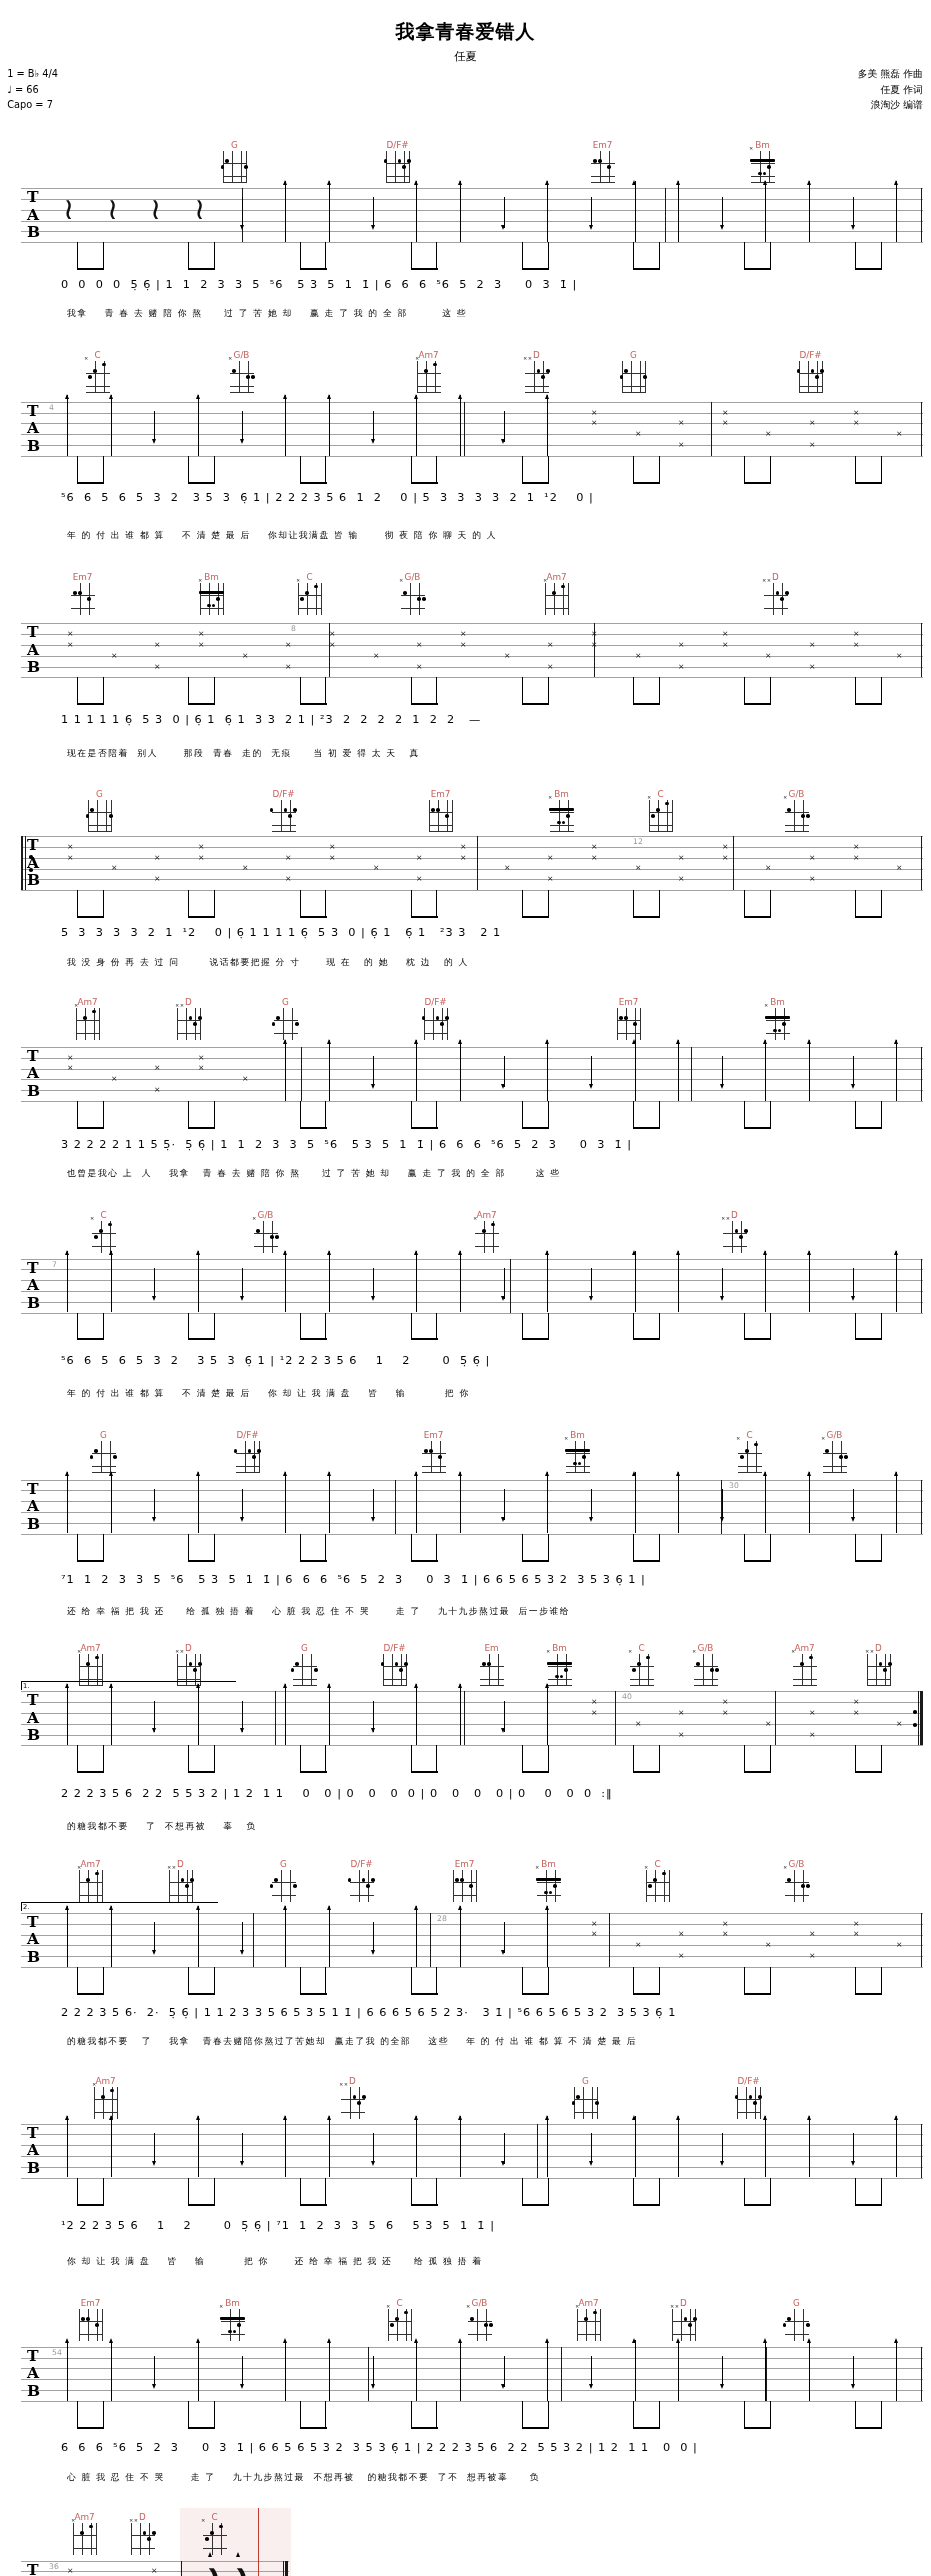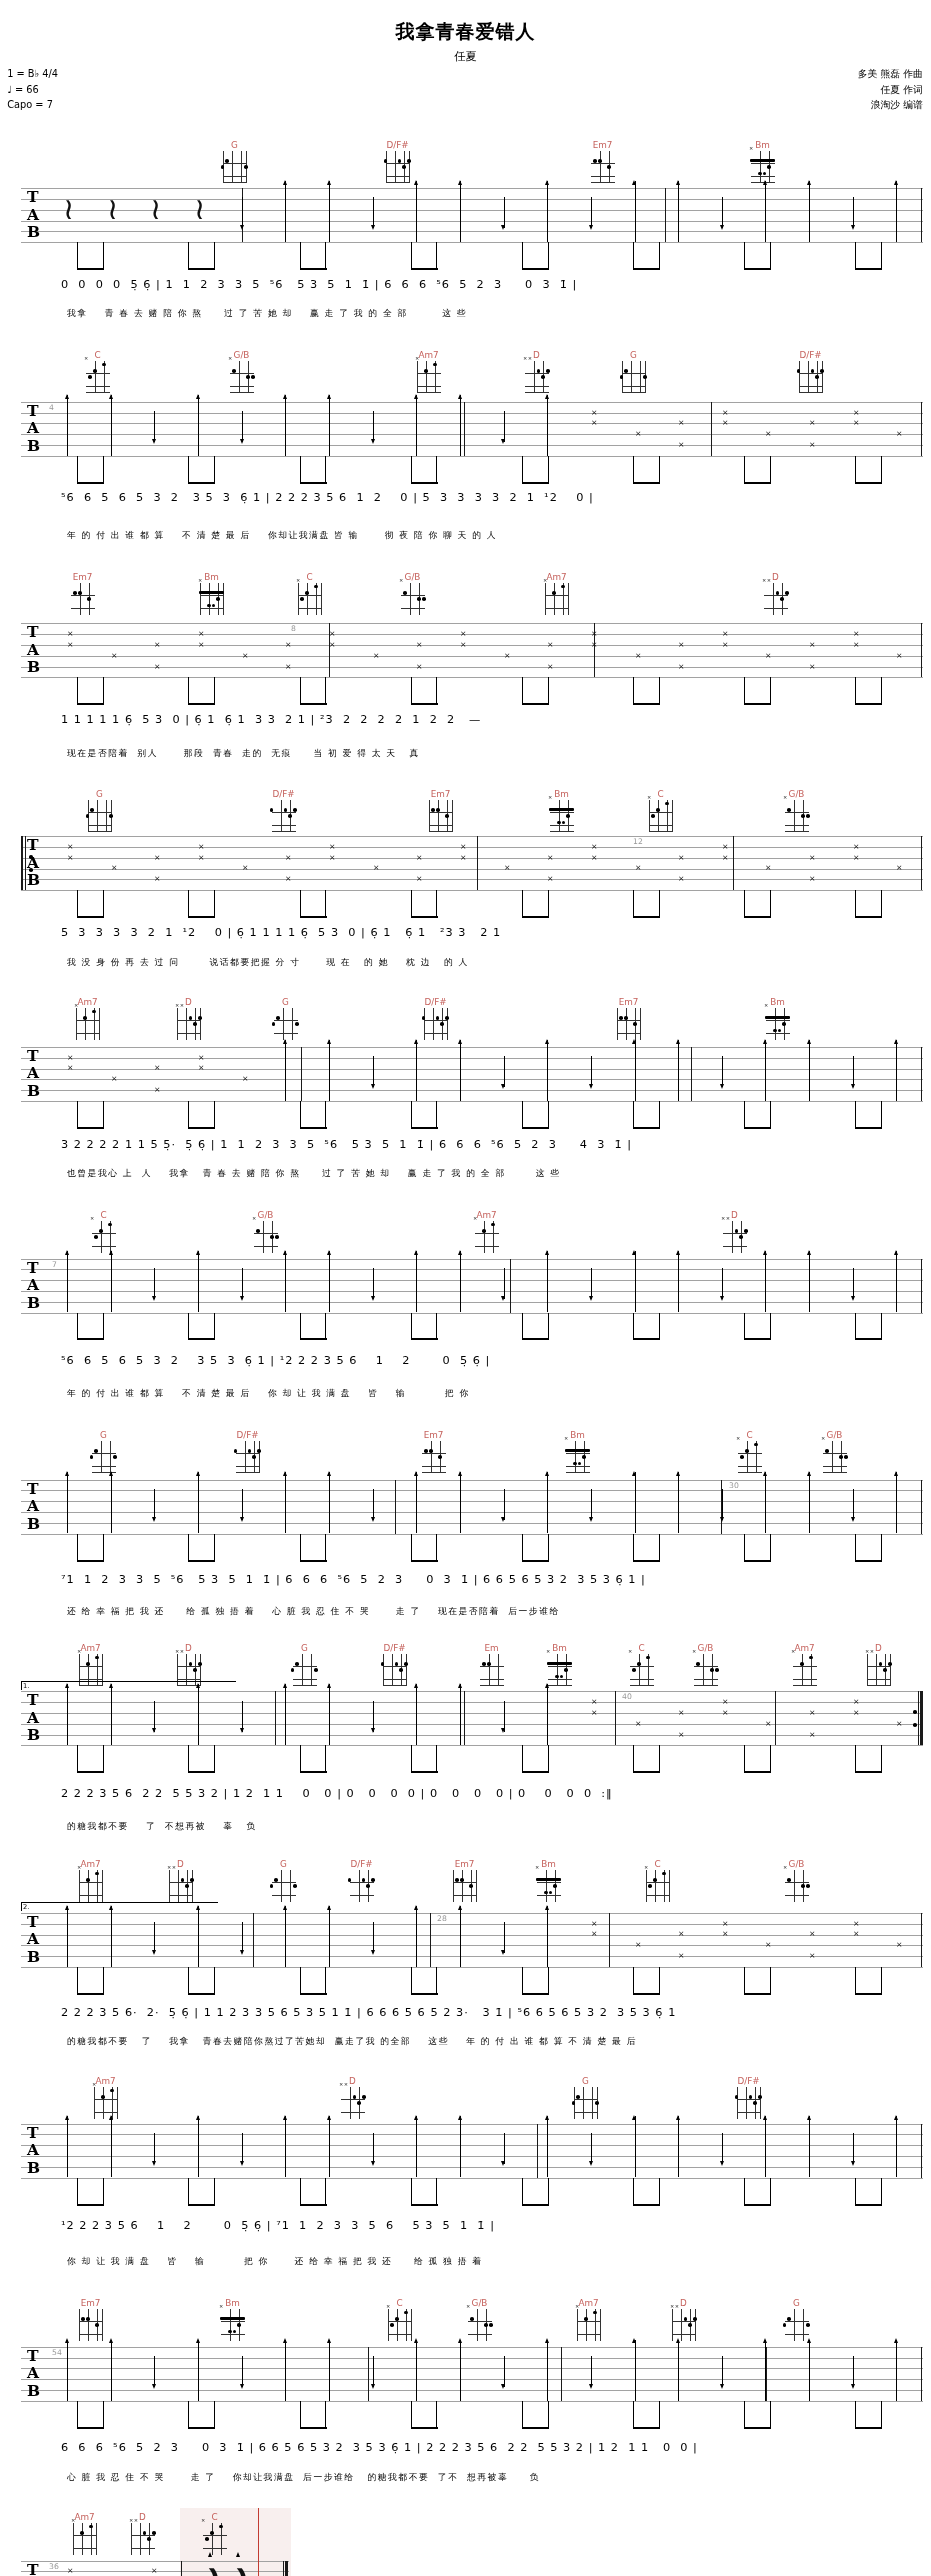--- a/index.html
+++ b/index.html
@@ -684,21 +684,21 @@
           <div class="stem abs" style="left: 633px; top: 1101px; height: 27px;"></div>
           <div class="stem abs" style="left: 659px; top: 1101px; height: 27px;"></div>
           <div class="beam abs" style="left: 633px; top: 1127px; width: 27px;"></div>
           <div class="stem abs" style="left: 744px; top: 1101px; height: 27px;"></div>
           <div class="stem abs" style="left: 770px; top: 1101px; height: 27px;"></div>
           <div class="beam abs" style="left: 744px; top: 1127px; width: 27px;"></div>
           <div class="stem abs" style="left: 855px; top: 1101px; height: 27px;"></div>
           <div class="stem abs" style="left: 881px; top: 1101px; height: 27px;"></div>
           <div class="beam abs" style="left: 855px; top: 1127px; width: 27px;"></div>
         </div>
-        <div class="jianpu abs" style="left: 61px; top: 1138px;">3 2 2 2 2 1 1 5 5̣·  5̣ 6̣ | 1  1  2  3  3  5  ⁵6   5 3  5  1  1̇ | 6  6  6  ⁵6  5  2  3     4  3  1̇ |</div>
+        <div class="jianpu abs" style="left: 61px; top: 1138px;">3 2 2 2 2 1 1 5 5̣·  5̣ 6̣ | 1  1  2  3  3  5  ⁵6   5 3  5  1  1̇ | 6  6  6  ⁵6  5  2  3     0  3  1̇ |</div>
         <div class="lyrics abs" style="left: 67px; top: 1168px;">也曾是我心 上  人    我拿   青 春 去 赌 陪 你 熬     过 了 苦 她 却    赢 走 了 我 的 全 部       这 些</div>
       </div>
       <div class="abs" style="left: 0px; top: 0px;">
         <div class="abs" style="left: 88px; top: 1210px; width: 31px; height: 44px;">
           <div class="chord-label abs" style="left: 0px; top: 0px; width: 31px; height: 9.3px; color: rgb(197, 97, 92);">C</div>
           <div class="chord-grid abs" style="left: 3.6px; top: 11.3px; width: 24px; height: 32px;">
             <div class="mutex abs" style="left: -1.5px;">×</div>
             <div class="dot abs" style="left: 16.7px; top: 1.4px;"></div>
             <div class="dot abs" style="left: 7.5px; top: 7.8px;"></div>
             <div class="dot abs" style="left: 2.8px; top: 14px;"></div>
@@ -939,21 +939,21 @@
           <div class="stem abs" style="left: 659px; top: 1534px; height: 27px;"></div>
           <div class="beam abs" style="left: 633px; top: 1560px; width: 27px;"></div>
           <div class="stem abs" style="left: 744px; top: 1534px; height: 27px;"></div>
           <div class="stem abs" style="left: 770px; top: 1534px; height: 27px;"></div>
           <div class="beam abs" style="left: 744px; top: 1560px; width: 27px;"></div>
           <div class="stem abs" style="left: 855px; top: 1534px; height: 27px;"></div>
           <div class="stem abs" style="left: 881px; top: 1534px; height: 27px;"></div>
           <div class="beam abs" style="left: 855px; top: 1560px; width: 27px;"></div>
         </div>
         <div class="jianpu abs" style="left: 61px; top: 1573px;">⁷1  1  2  3  3  5  ⁵6   5 3  5  1  1̇ | 6  6  6  ⁵6  5  2  3     0  3  1̇ | 6 6 5 6 5 3 2  3 5 3 6̣ 1 |</div>
-        <div class="lyrics abs" style="left: 67px; top: 1606px;">还 给 幸 福 把 我 还     给 孤 独 捂 着    心 脏 我 忍 住 不 哭      走 了    现在是否陪着  后一步谁给</div>
+        <div class="lyrics abs" style="left: 67px; top: 1606px;">还 给 幸 福 把 我 还     给 孤 独 捂 着    心 脏 我 忍 住 不 哭      走 了    九十九步熬过最  后一步谁给</div>
       </div>
       <div class="abs" style="left: 0px; top: 0px;">
         <div class="abs" style="left: 75px; top: 1643px; width: 31px; height: 44px;">
           <div class="chord-label abs" style="left: 0px; top: 0px; width: 31px; height: 9.3px; color: rgb(197, 97, 92);">Am7</div>
           <div class="chord-grid abs" style="left: 3.6px; top: 11.3px; width: 24px; height: 32px;">
             <div class="mutex abs" style="left: -1.5px;">×</div>
             <div class="dot abs" style="left: 16.7px; top: 1.4px;"></div>
             <div class="dot abs" style="left: 7.5px; top: 7.8px;"></div>
           </div>
         </div>
@@ -1531,21 +1531,21 @@
           <div class="stem abs" style="left: 659px; top: 2401px; height: 27px;"></div>
           <div class="beam abs" style="left: 633px; top: 2427px; width: 27px;"></div>
           <div class="stem abs" style="left: 744px; top: 2401px; height: 27px;"></div>
           <div class="stem abs" style="left: 770px; top: 2401px; height: 27px;"></div>
           <div class="beam abs" style="left: 744px; top: 2427px; width: 27px;"></div>
           <div class="stem abs" style="left: 855px; top: 2401px; height: 27px;"></div>
           <div class="stem abs" style="left: 881px; top: 2401px; height: 27px;"></div>
           <div class="beam abs" style="left: 855px; top: 2427px; width: 27px;"></div>
         </div>
         <div class="jianpu abs" style="left: 61px; top: 2441px;">6  6  6  ⁵6  5  2  3     0  3  1̇ | 6 6 5 6 5 3 2  3 5 3 6̣ 1 | 2 2 2 3 5 6  2 2  5 5 3 2 | 1 2  1 1   0  0 |</div>
-        <div class="lyrics abs" style="left: 67px; top: 2472px;">心 脏 我 忍 住 不 哭      走 了    你却让我满盘  后一步谁给   的糖我都不要  了不  想再被辜     负</div>
+        <div class="lyrics abs" style="left: 67px; top: 2472px;">心 脏 我 忍 住 不 哭      走 了    九十九步熬过最  不想再被   的糖我都不要  了不  想再被辜     负</div>
       </div>
       <div class="abs" style="left: 0px; top: 0px;">
         <div class="abs" style="left: 180px; top: 2508px; width: 111px; height: 164px; background: rgb(248, 239, 238);"></div>
         <div class="abs" style="left: 258px; top: 2508px; width: 1px; height: 164px; background: rgb(194, 59, 50); z-index: 6;"></div>
         <div class="abs" style="left: 69px; top: 2512px; width: 31px; height: 44px;">
           <div class="chord-label abs" style="left: 0px; top: 0px; width: 31px; height: 9.3px; color: rgb(197, 97, 92);">Am7</div>
           <div class="chord-grid abs" style="left: 3.6px; top: 11.3px; width: 24px; height: 32px;">
             <div class="mutex abs" style="left: -1.5px;">×</div>
             <div class="dot abs" style="left: 16.7px; top: 1.4px;"></div>
             <div class="dot abs" style="left: 7.5px; top: 7.8px;"></div>

